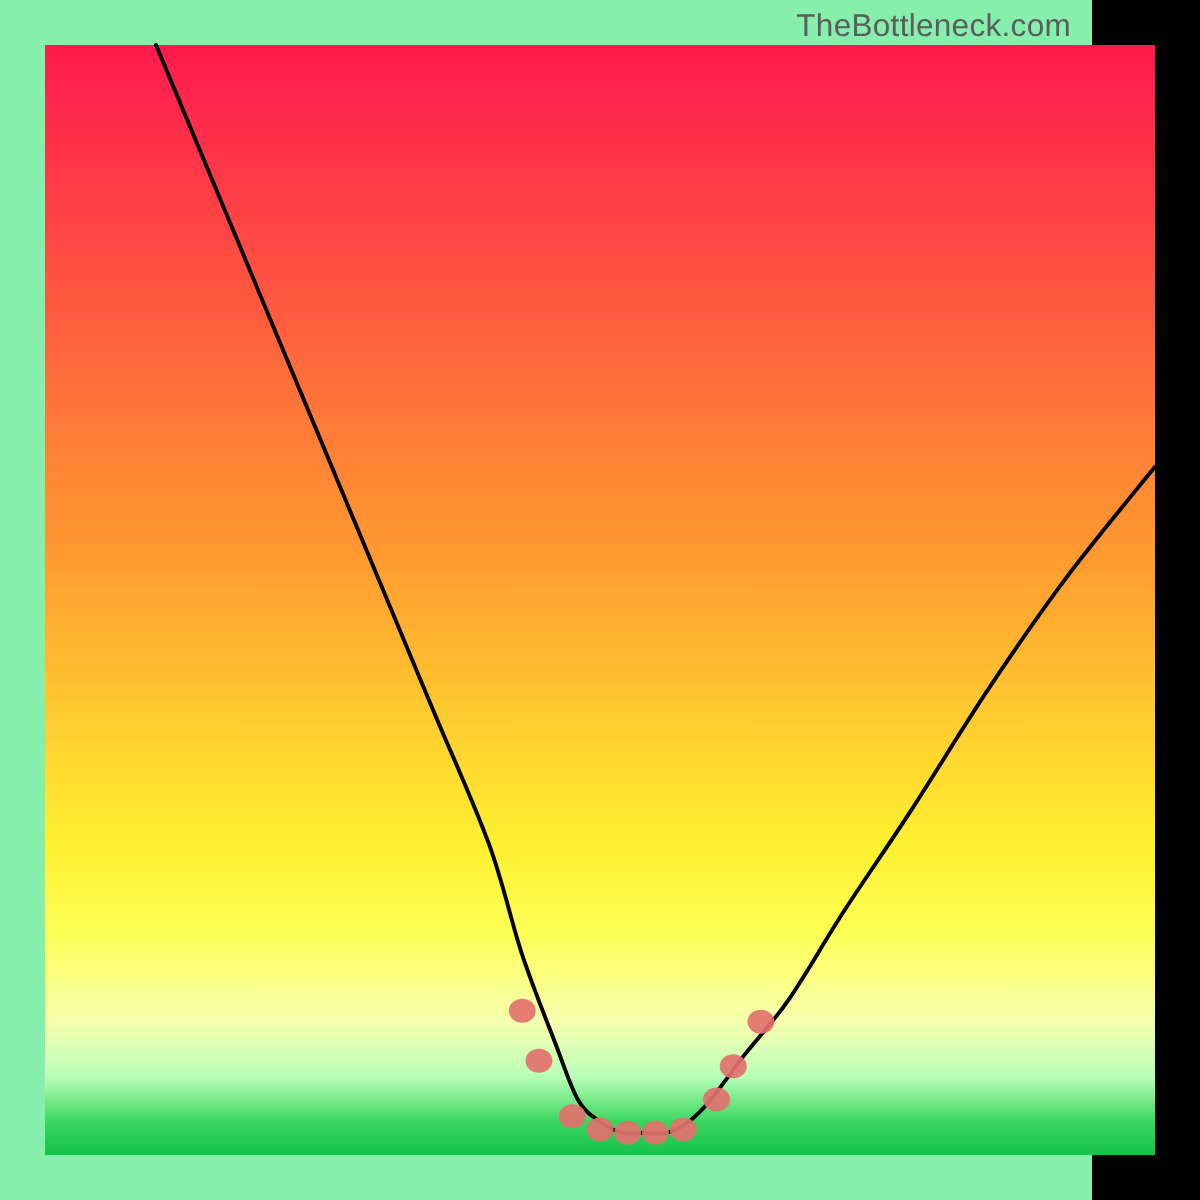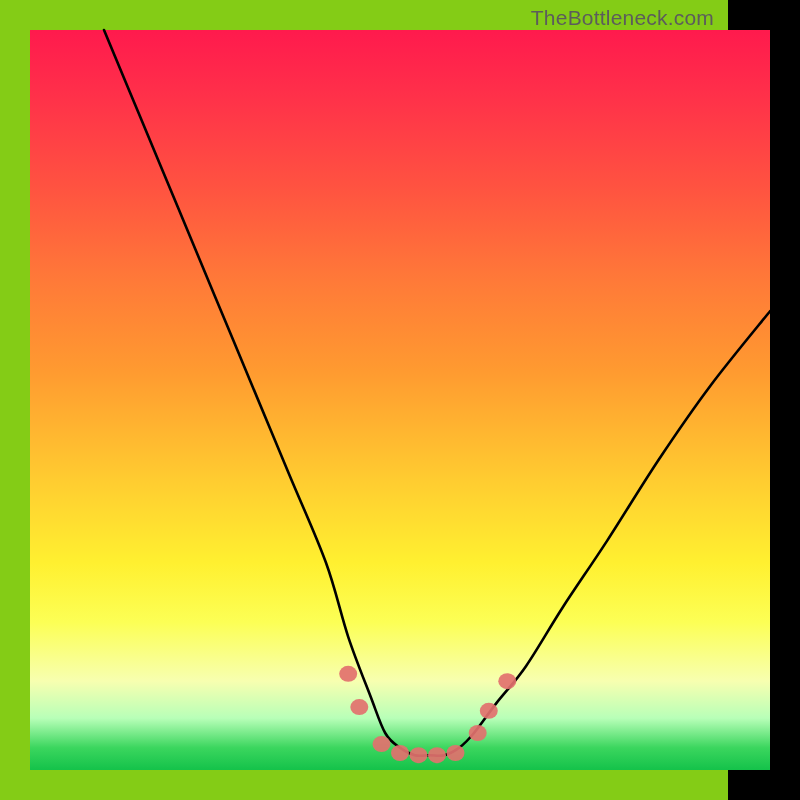--- a/index.html
+++ b/index.html
@@ -10,21 +10,21 @@
     background: #000;
     overflow: hidden;
     font-family: Arial, Helvetica, sans-serif;
   }
   .frame {
     position: absolute;
     left: 0;
     top: 0;
     width: 728px;
     height: 800px;
-    background: #84cc16;
+    background: #86efac;
   }
   .plot-area {
     position: absolute;
     left: 30px;
     top: 30px;
     width: 740px;
     height: 740px;
     
     background: linear-gradient(
       to bottom,

